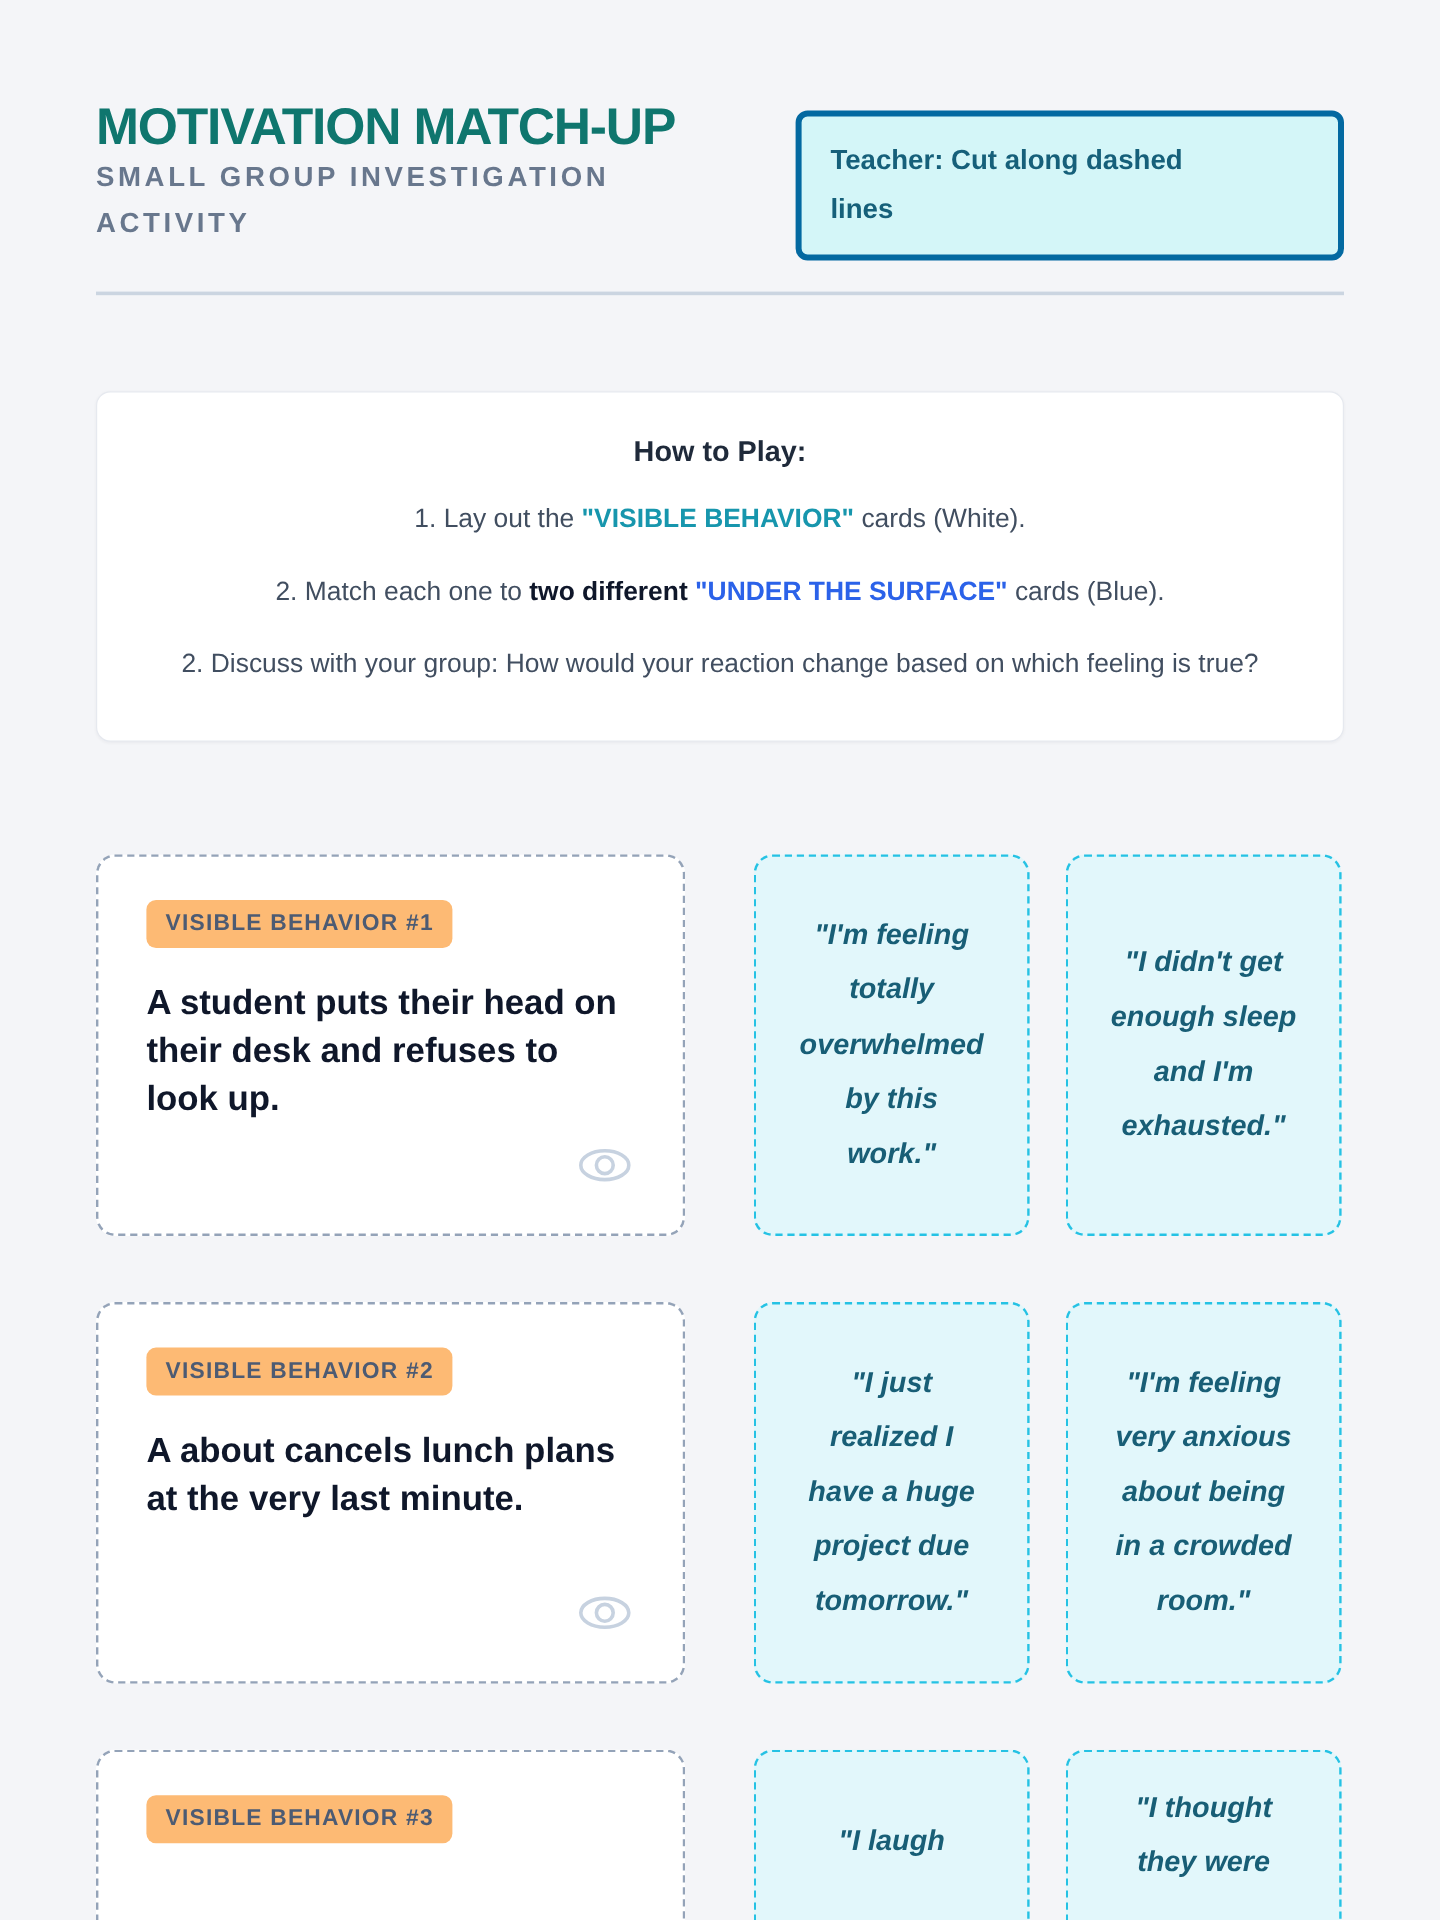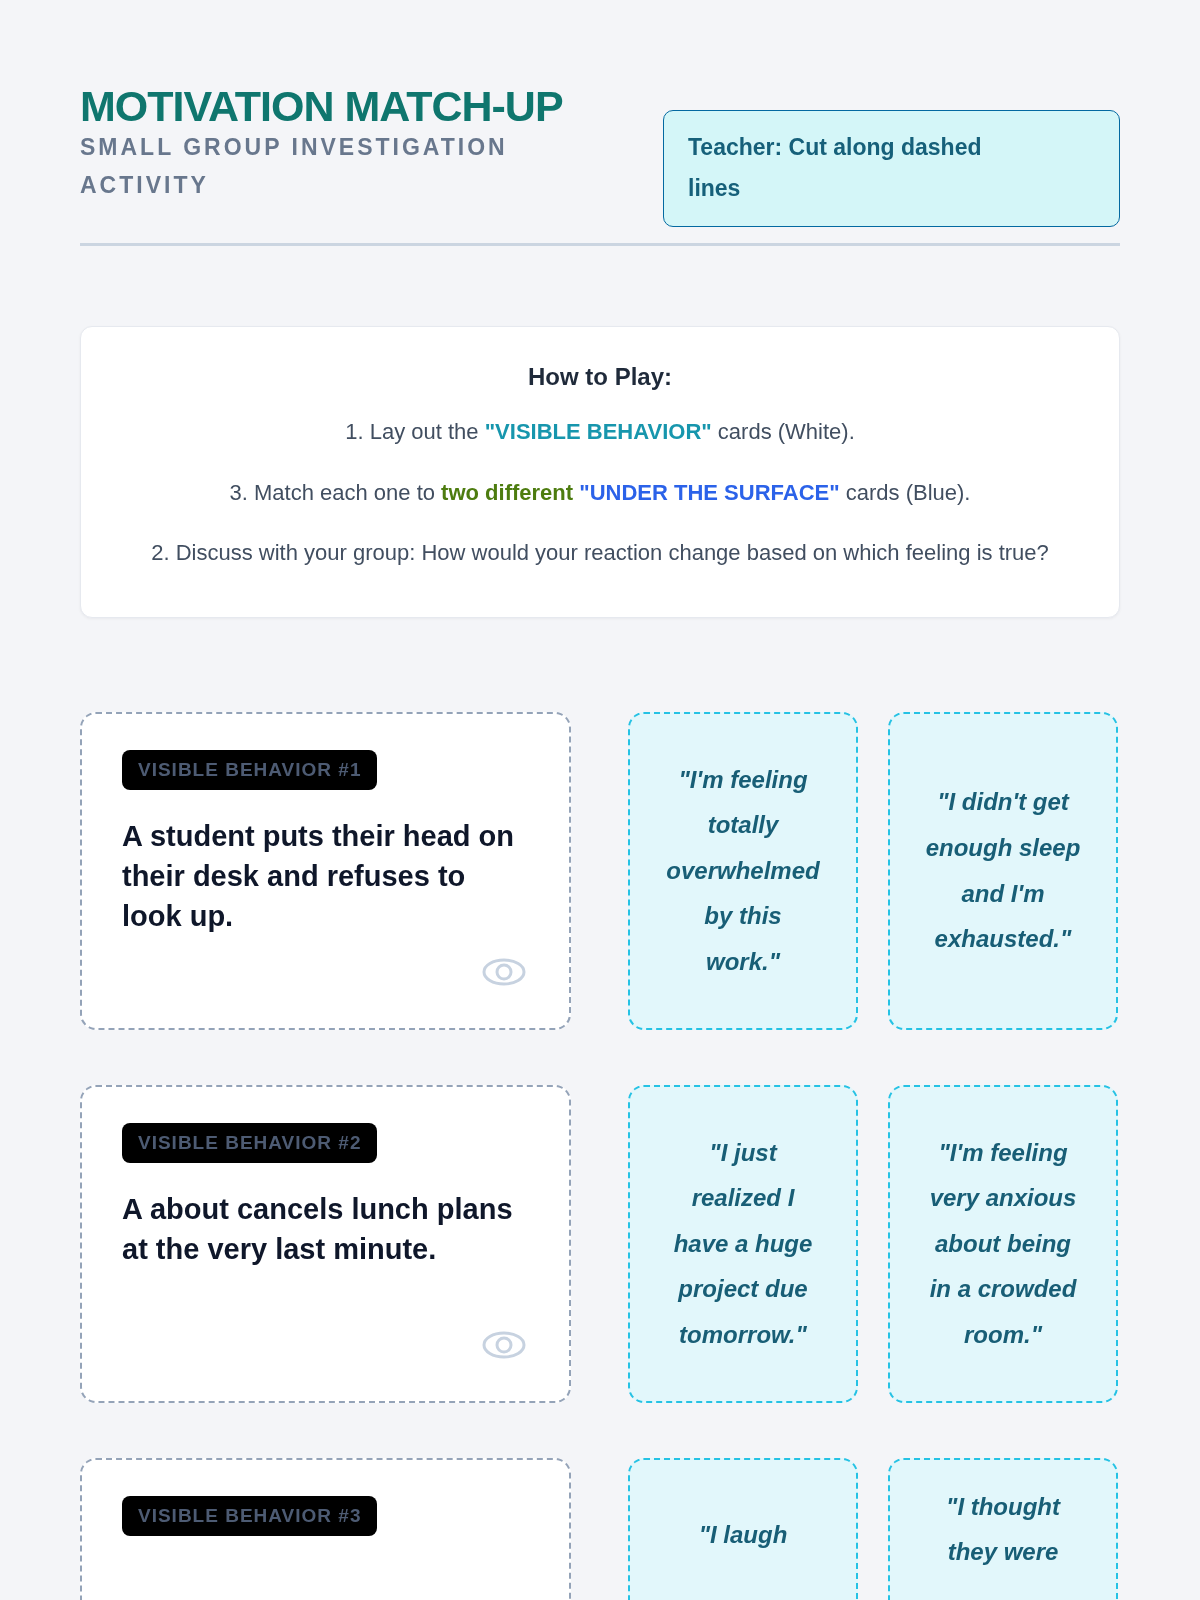--- a/index.html
+++ b/index.html
@@ -16,54 +16,54 @@
   .title {
     font-size: 43px; font-weight: bold; letter-spacing: -1px;
     color: #0f766e; line-height: 1.05;
   }
   .subtitle {
     width: 480px;
     font-size: 23px; font-weight: bold; letter-spacing: 3px;
     color: #68778d; line-height: 1.65;
   }
   .teacher-note {
-    position: absolute; top: 26px; right: 0; width: 457px;
-    background: #d4f6f8; border: 1px solid #0369a1; border-radius: 10px;
+    position: absolute; top: 8px; right: 0; width: 457px;
+    background: #d4f6f8; border: 5px solid #0369a1; border-radius: 10px;
     padding: 16px 24px;
   }
   .teacher-note p {
     width: 340px; font-size: 23px; font-weight: bold;
     color: #16607a; line-height: 1.8;
   }
   .divider { margin-top: 38px; border: none; border-top: 3px solid #cbd5e1; }
 
   
   .howto {
     margin-top: 80px; background: #ffffff;
     border: 1px solid #e6e9ef; border-radius: 12px;
     padding: 36px 40px 44px 40px;
     box-shadow: 0 1px 3px rgba(15, 23, 42, 0.05);
     text-align: center;
   }
   .howto h2 { font-size: 24px; font-weight: bold; color: #1f2a3a; }
   .howto p  { margin-top: 22px; font-size: 22px; color: #414e60; line-height: 1.75; }
   .hl-teal { color: #1796ad; font-weight: bold; }
   .hl-blue { color: #2b62e9; font-weight: bold; }
-  .b       { font-weight: bold; color: #4d7c0f; }
+  .b       { font-weight: bold; color: #0f172a; }
 
   
   .cards { margin-top: 94px; }
   .card-row { display: flex; height: 318px; margin-bottom: 55px; }
   .behavior-card {
     width: 491px; height: 100%; margin-right: 57px;
     background: #ffffff; border: 2px dashed #94a3b8; border-radius: 16px;
     padding: 36px 40px; position: relative;
   }
   .badge {
-    display: inline-block; background: #000000; color: #4d5b73;
+    display: inline-block; background: #fdba74; color: #4d5b73;
     font-size: 19px; font-weight: bold; letter-spacing: 1px;
     padding: 9px 16px; border-radius: 8px;
   }
   .behavior-text {
     margin-top: 26px; font-size: 29px; font-weight: bold;
     color: #0f172a; line-height: 1.38;
   }
   .eye { position: absolute; right: 42px; bottom: 36px; }
 
   .feeling-card {
@@ -92,21 +92,21 @@
     <div class="teacher-note">
       <p>Teacher: Cut along dashed lines</p>
     </div>
   </div>
 
   <hr class="divider">
 
   <div class="howto">
     <h2>How to Play:</h2>
     <p><span>1. Lay out the </span><span class="hl-teal">"VISIBLE BEHAVIOR"</span><span> cards (White).</span></p>
-    <p><span>3. Match each one to </span><span class="b">two different</span><span> </span><span class="hl-blue">"UNDER THE SURFACE"</span><span> cards (Blue).</span></p>
+    <p><span>2. Match each one to </span><span class="b">two different</span><span> </span><span class="hl-blue">"UNDER THE SURFACE"</span><span> cards (Blue).</span></p>
     <p>2. Discuss with your group: How would your reaction change based on which feeling is true?</p>
   </div>
 
   <div class="cards">
 
     <div class="card-row">
       <div class="behavior-card">
         <span class="badge">VISIBLE BEHAVIOR #1</span>
         <div class="behavior-text">A student puts their head on their desk and refuses to look up.</div>
         <span class="eye">

